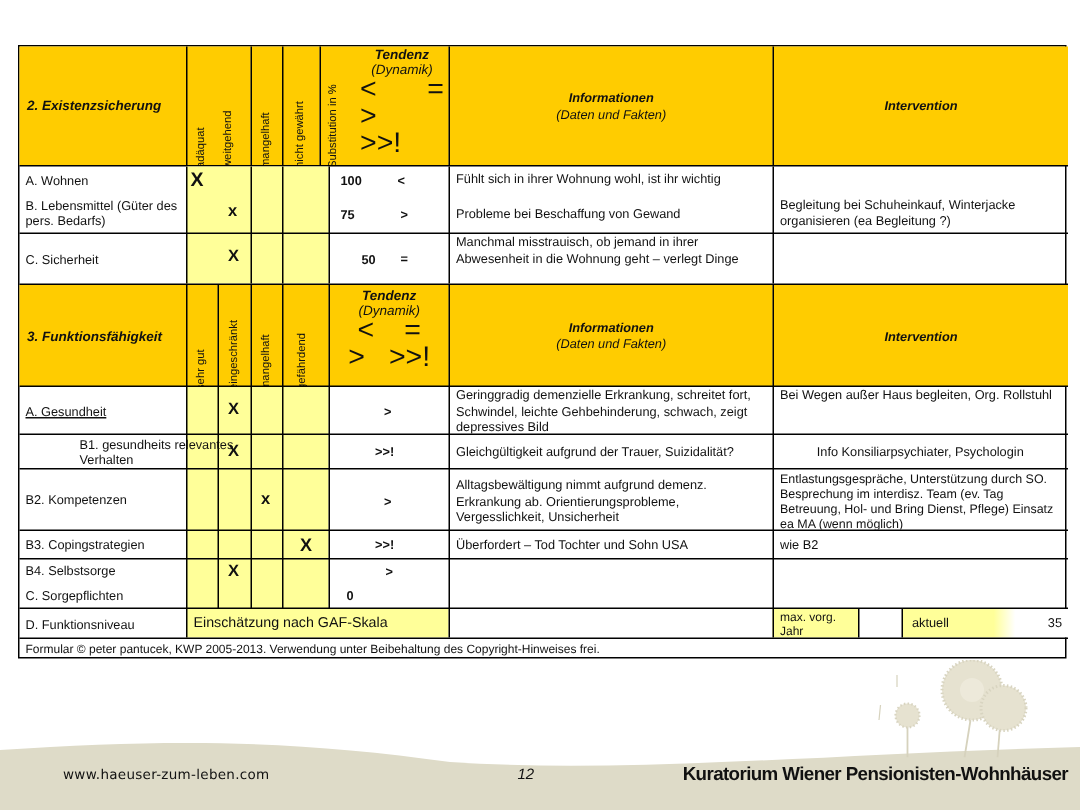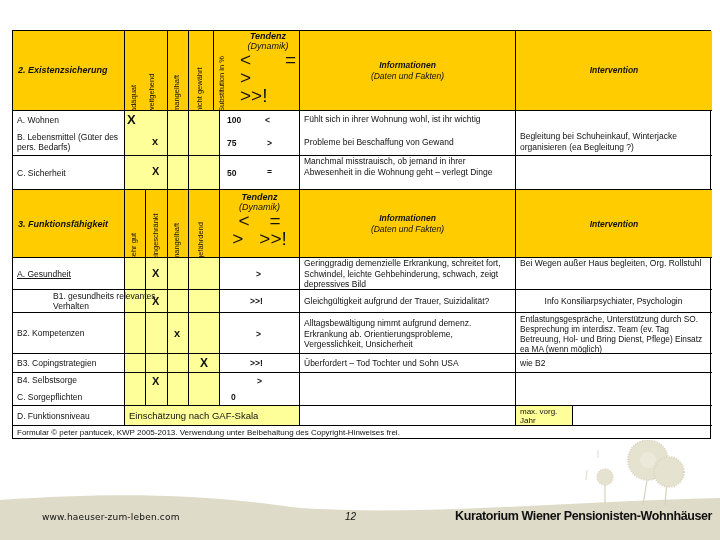--- a/index.html
+++ b/index.html
@@ -123,21 +123,21 @@
     <div class="mark" style="left:139px;top:104px;">x</div>
     <div class="val" style="left:214px;top:107px;">75</div>
     <div class="val" style="left:254px;top:107px;">&gt;</div>
     <div class="cell txt" style="left:287px;top:105px;width:214px;height:14px;">Probleme bei Beschaffung von Gewand</div>
     <div class="cell txt" style="left:503px;top:99px;width:195px;height:24px;">Begleitung bei Schuheinkauf, Winterjacke organisieren (ea Begleitung ?)</div>
 
     <div class="hline" style="left:0;top:124px;width:699px;"></div>
 
     <div class="cell lbl" style="left:0;top:125px;width:111px;height:33px;">C. Sicherheit</div>
     <div class="mark" style="left:139px;top:134px;">X</div>
-    <div class="val" style="left:214px;top:137px;">50</div>
+    <div class="val" style="left:228px;top:137px;">50</div>
     <div class="val" style="left:254px;top:136px;">=</div>
     <div class="cell txt" style="left:287px;top:124px;width:214px;height:38px;line-height:10.5px;">Manchmal misstrauisch, ob jemand in ihrer Abwesenheit in die Wohnung geht – verlegt Dinge</div>
 
     <div class="hline" style="left:0;top:158px;width:699px;"></div>
 
     <div class="cell hy sec-title" style="left:0;top:159px;width:111px;height:68px;">3. Funktionsfähigkeit</div>
     <div class="cell hy bl" style="left:111px;top:159px;width:21px;height:68px;">
       <span class="rot" style="left:14px;top:59px;">sehr gut</span>
     </div>
     <div class="cell hy bl" style="left:132px;top:159px;width:22px;height:68px;">
@@ -214,17 +214,21 @@
     <div class="val" style="left:218px;top:361px;">0</div>
     <div class="hline" style="left:0;top:374px;width:699px;"></div>
 
     <div class="cell lbl" style="left:0;top:375px;width:111px;height:19px;">D. Funktionsniveau</div>
     <div class="cell ly bl lbl" style="left:111px;top:375px;width:175px;height:19px;font-size:9.5px;">
       <span>Einschätzung nach GAF-Skala</span>
     </div>
     <div class="vline" style="left:286px;top:375px;height:19px;"></div>
     <div class="cell ly bl txt" style="left:502px;top:375px;width:57px;height:19px;line-height:9px;font-size:8px;">max. vorg. Jahr</div>
     <div class="cell bl" style="left:559px;top:375px;width:29px;height:19px;"></div>
+    <div class="cell bl" style="left:588px;top:375px;width:111px;height:19px;background:linear-gradient(90deg,#FFFF99 0%,#FFFF99 55%,#ffffff 68%);">
+      <span class="txt" style="position:absolute;left:2px;top:3px;">aktuell</span>
+      <span style="position:absolute;right:4px;top:4px;font-size:8.5px;">35</span>
+    </div>
     <div class="hline" style="left:0;top:394px;width:699px;"></div>
 
     <div class="cell txt" style="left:0;top:395px;width:699px;height:13px;font-size:8px;line-height:11px;">Formular © peter pantucek, KWP 2005-2013. Verwendung unter Beibehaltung des Copyright-Hinweises frei.</div>
   </div>
 </div>
 
 </body></html>

